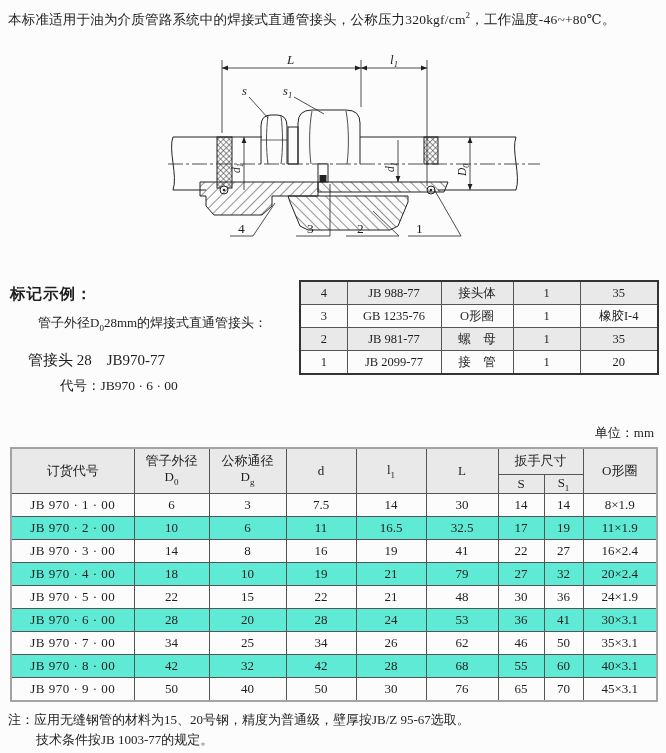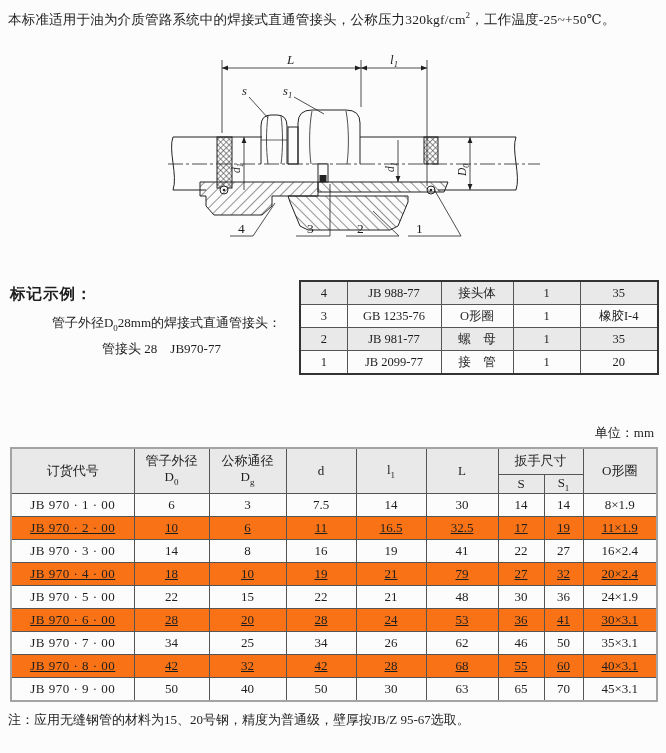--- a/index.html
+++ b/index.html
@@ -11,54 +11,54 @@
   .intro { position:absolute; left:8px; top:9px; width:654px; font-size:13.5px; line-height:1.35; letter-spacing:0.2px; }
   .intro sup { font-size:9px; }
 
   
   .diagram-svg { position:absolute; left:0; top:46px; }
   .diagram-svg text { font-family:"Liberation Serif","DejaVu Serif",serif; fill:#1e1e1e; }
 
   
   .marking { position:absolute; left:10px; top:276px; width:285px; }
   .marking-title { font-size:15.5px; font-weight:bold; letter-spacing:1px;margin-top:8px; }
-  .marking-line1 { margin-top:9px; padding-left:28px; font-size:13px;text-align:center; }
-  .marking-line2 { margin-top:7px; padding-left:18px; font-size:13px;text-align:center; }
+  .marking-line1 { margin-top:9px; padding-left:28px; font-size:13px; }
+  .marking-line2 { margin-top:18px; padding-left:18px; font-size:15px; }
   .marking-line3 { margin-top:7px; padding-left:50px; font-size:13.5px; }
   .marking sub { font-size:9px; }
 
   
   .parts-table { position:absolute; left:299px; top:280px; width:358px; border-collapse:collapse; font-size:12.5px; border:2px solid #333; table-layout:fixed; }
   .parts-table td { border:1px solid #555; text-align:center; height:22px; padding:0 2px; overflow:hidden; }
   .row-shaded td { background:#e9e9e9; }
 
   .unit-label { position:absolute; right:12px; top:424px; font-size:13px; }
 
   
   .main-table { position:absolute; left:10px; top:447px; width:646px; border-collapse:collapse; font-size:13px; border:2px solid #a3a3a3; table-layout:fixed; }
   .main-table td, .main-table th { border:1px solid #555; text-align:center; padding:0 2px; font-weight:normal; overflow:hidden; }
   .main-table thead td { background:#e9e9e9; }
   .hdr-top { height:26px; }
   .hdr-bot { height:19px; }
   .main-table tbody td { height:22px; }
-  .main-table tbody tr.row-shaded td { background:#f97316;text-decoration:underline; }
+  .main-table tbody tr.row-shaded td { background:#5eead4; }
   .ordercode { letter-spacing:0.5px; }
   .main-table sub, .parts-table sub { font-size:9px; }
   .two-line div { line-height:1.25; }
 
   .note-line1 { position:absolute; left:8px; top:711px; font-size:13px; }
   .note-line2 { position:absolute; left:36px; top:731px; font-size:13px; }
 </style>
 </head>
 <body>
 
 <div class="page">
 
   <div class="intro">
-    <span>本标准适用于油为介质管路系统中的焊接式直通管接头，公称压力320kgf/cm</span><sup>2</sup><span>，工作温度-25~+50℃。</span>
+    <span>本标准适用于油为介质管路系统中的焊接式直通管接头，公称压力320kgf/cm</span><sup>2</sup><span>，工作温度-46~+80℃。</span>
   </div>
 
   <svg class="diagram-svg" width="666" height="215" viewBox="0 46 666 215">
     <defs>
       <pattern id="h1" width="7" height="7" patternUnits="userSpaceOnUse" patternTransform="rotate(45)">
         <line x1="0" y1="0" x2="0" y2="7" stroke="#2a2a2a" stroke-width="1"></line>
       </pattern>
       <pattern id="h2" width="7" height="7" patternUnits="userSpaceOnUse" patternTransform="rotate(-45)">
         <line x1="0" y1="0" x2="0" y2="7" stroke="#2a2a2a" stroke-width="1"></line>
       </pattern>
@@ -146,20 +146,21 @@
     <text x="357" y="233" font-size="13.5">2</text>
     <text x="416" y="233" font-size="13.5">1</text>
   </svg>
 
   <div class="marking">
     <div class="marking-title">标记示例：</div>
     <div class="marking-line1">
       <span>管子外径D</span><sub>0</sub><span>28mm的焊接式直通管接头：</span>
     </div>
     <div class="marking-line2">管接头 28　JB970-77</div>
+    <div class="marking-line3">代号：JB970 · 6 · 00</div>
   </div>
 
   <table class="parts-table">
     <colgroup>
         <col style="width:47px">
         <col style="width:94px">
         <col style="width:72px">
         <col style="width:67px">
         <col style="width:78px">
       </colgroup>
@@ -319,23 +320,24 @@
         <td>55</td>
         <td>60</td>
         <td>40×3.1</td>
       </tr>
       <tr>
         <td class="ordercode">JB 970 · 9 · 00</td>
         <td>50</td>
         <td>40</td>
         <td>50</td>
         <td>30</td>
-        <td>63</td>
+        <td>76</td>
         <td>65</td>
         <td>70</td>
         <td>45×3.1</td>
       </tr>
     </tbody>
   </table>
 
   <div class="note-line1">注：应用无缝钢管的材料为15、20号钢，精度为普通级，壁厚按JB/Z 95-67选取。</div>
+  <div class="note-line2">技术条件按JB 1003-77的规定。</div>
 
 </div>
 
 </body></html>

